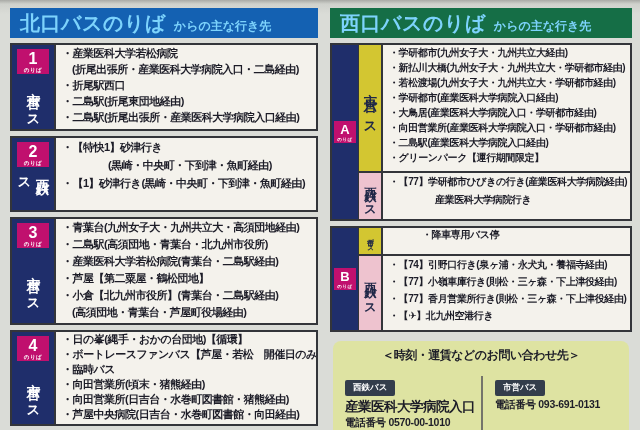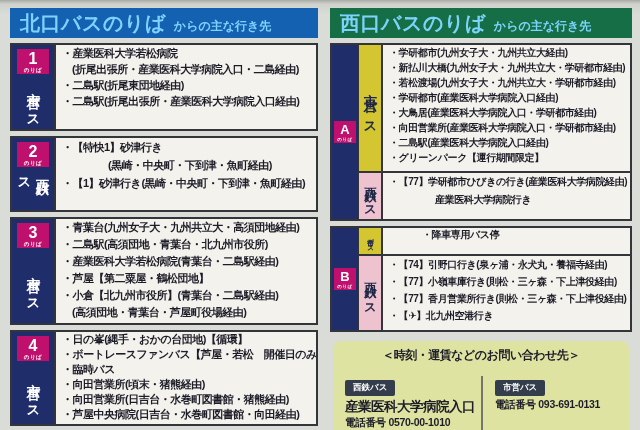--- a/index.html
+++ b/index.html
@@ -101,20 +101,21 @@
           <div class="navcol">
             <div class="badge">
               <div class="badge-no">1</div>
               <div class="badge-sub">のりば</div>
             </div>
             <div class="vop">市営バス</div>
           </div>
           <div class="content">
             <div class="ln">・産業医科大学若松病院</div>
             <div class="ln ind1">(折尾出張所・産業医科大学病院入口・二島経由)</div>
+            <div class="ln">・折尾駅西口</div>
             <div class="ln">・二島駅(折尾東団地経由)</div>
             <div class="ln">・二島駅(折尾出張所・産業医科大学病院入口経由)</div>
           </div>
         </div>
         <div class="sec">
           <div class="navcol">
             <div class="badge">
               <div class="badge-no">2</div>
               <div class="badge-sub">のりば</div>
             </div>

